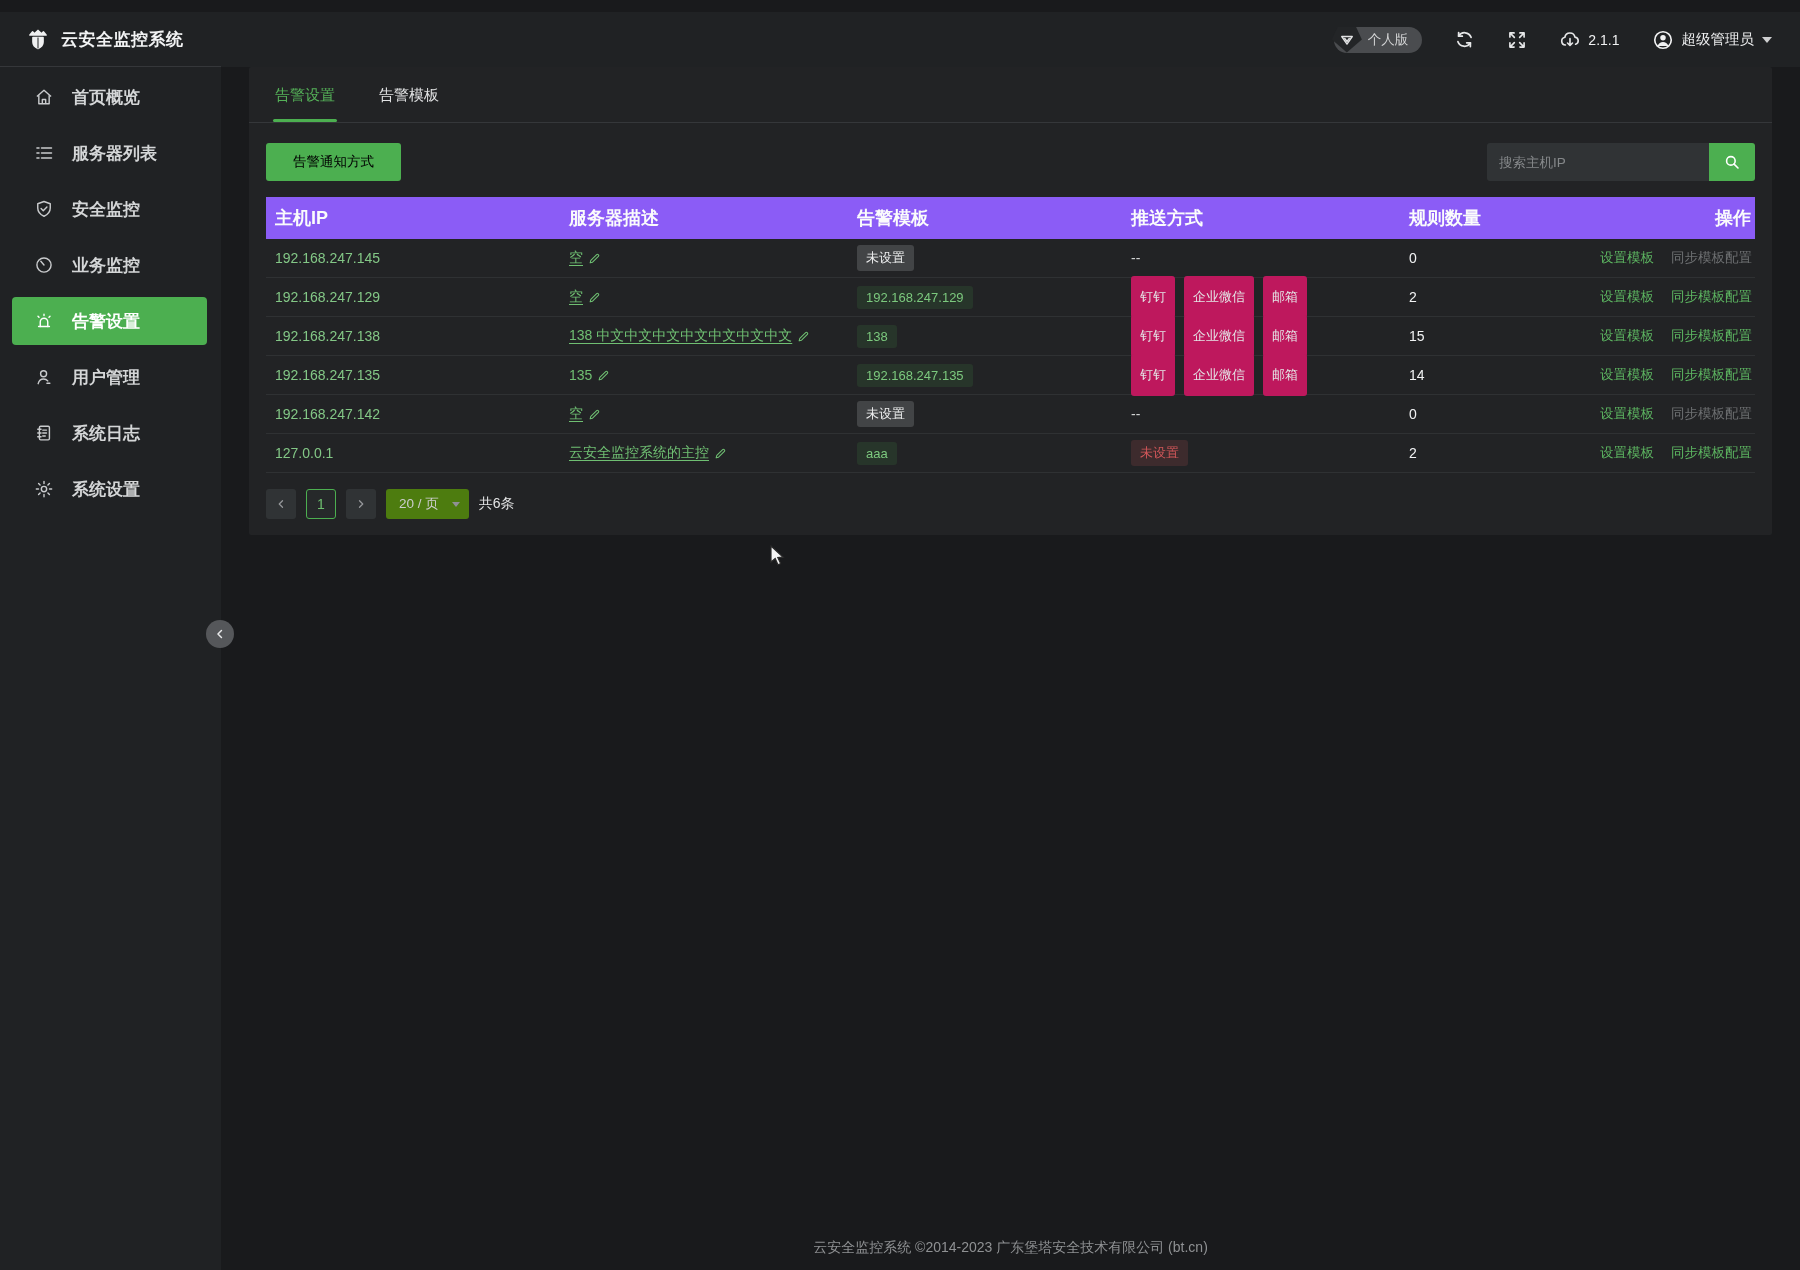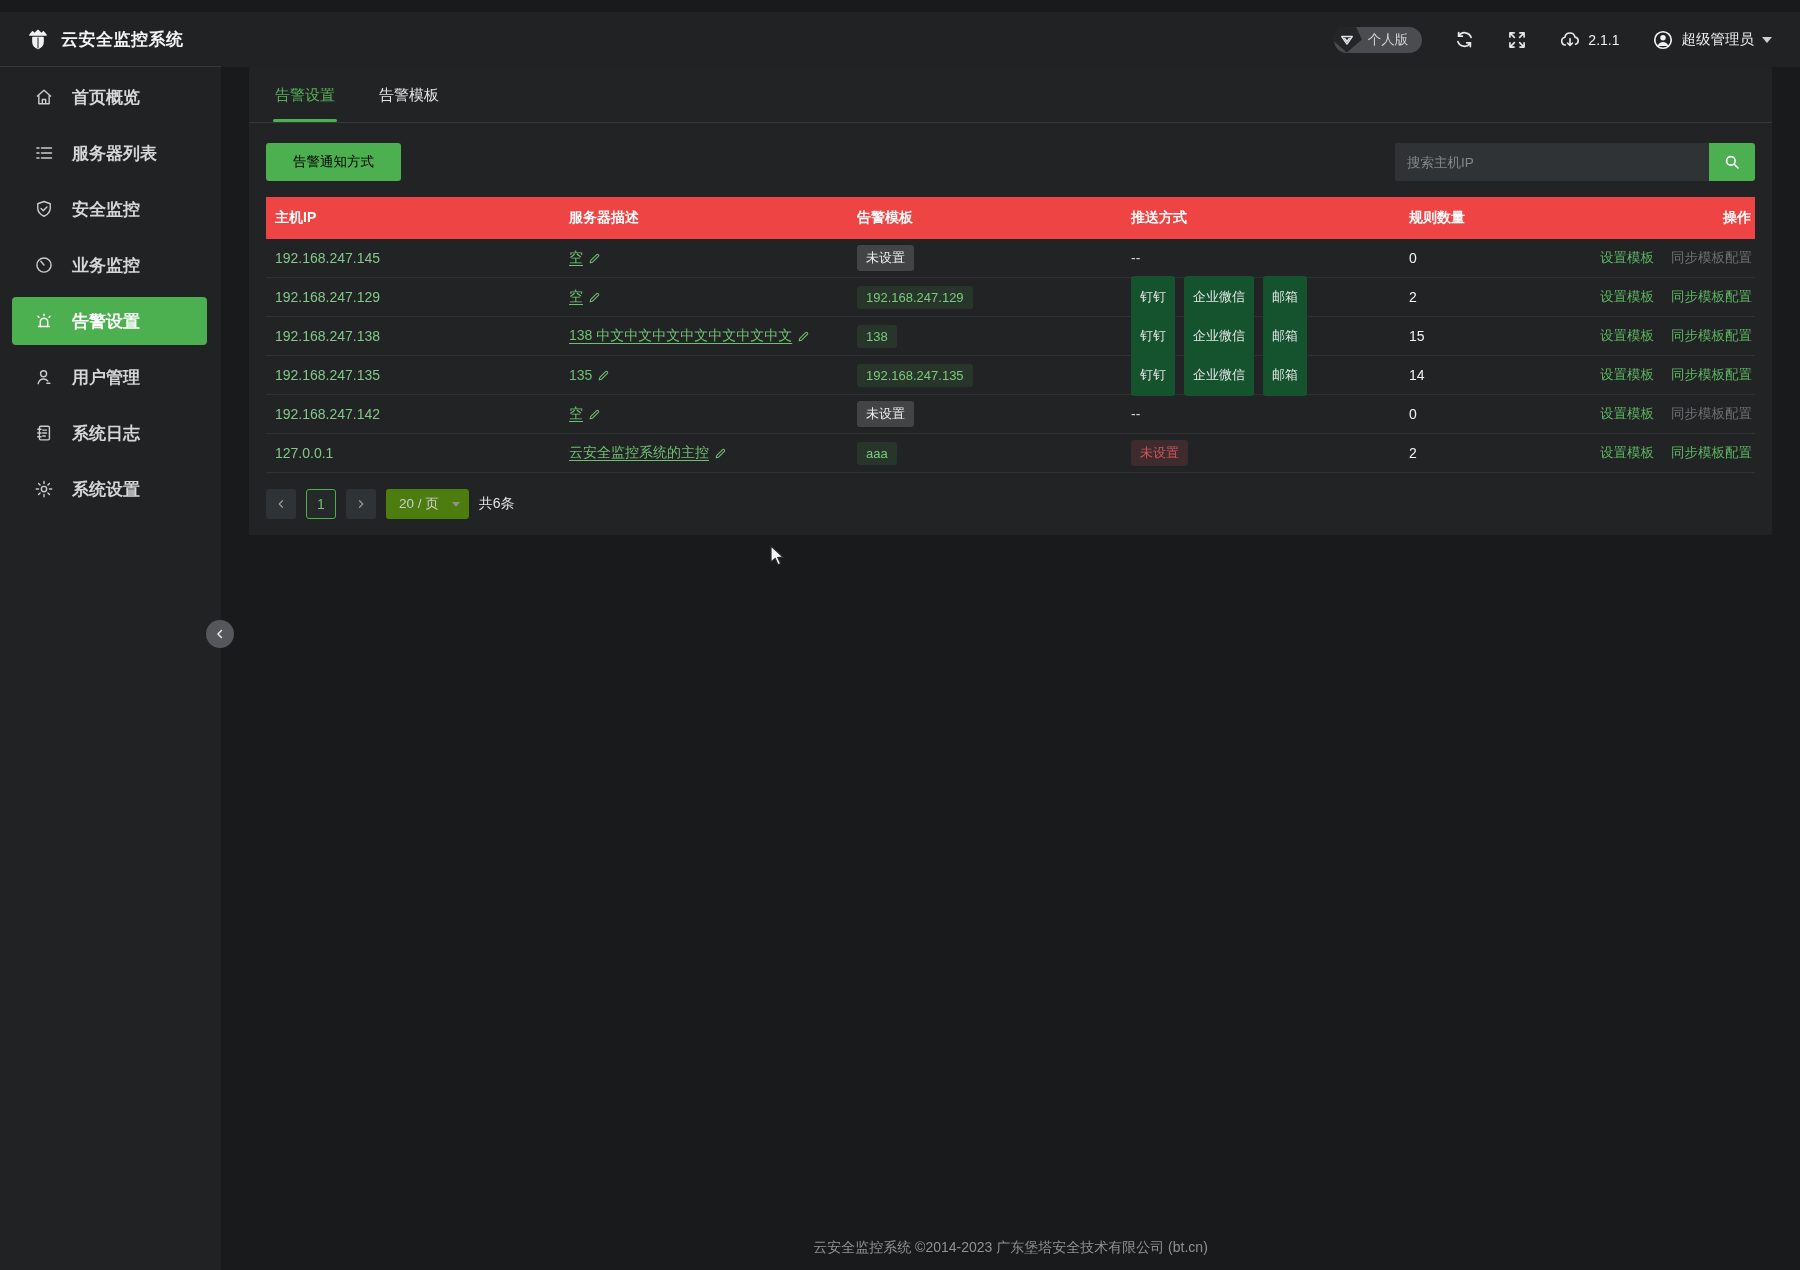--- a/index.html
+++ b/index.html
@@ -66,43 +66,43 @@
   .tab.active { color:#55b158; }
   .tab.active::after { content:""; position:absolute; left:-2px; right:-2px; bottom:0; height:3px; background:#4caf50; border-radius:2px; }
 
   .toolbar { display:flex; align-items:center; justify-content:space-between; padding:20px 17px 0 17px; }
   .btn-green {
     background:#4caf50; color:#000000; border:none; font-size:13.5px;
     padding:10px 27px; border-radius:3px; cursor:pointer; font-family:inherit;
   }
   .searchbox { display:flex; }
   .searchbox input {
-    width:314px; height:38px; background:#303335; border:none; outline:none;
+    width:222px; height:38px; background:#303335; border:none; outline:none;
     color:#cfd1d2; padding:0 12px; font-size:13.5px; border-radius:3px 0 0 3px; font-family:inherit;
   }
   .searchbox input::placeholder { color:#85888a; }
   .search-btn { width:46px; height:38px; background:#4caf50; border:none; border-radius:0 3px 3px 0; display:flex; align-items:center; justify-content:center; cursor:pointer; }
 
   .table { margin:16px 17px 0 17px; }
   .tr { display:grid; grid-template-columns:294px 288px 274px 278px 178px 1fr; align-items:center; }
-  .thead { background:#ef4444; height:42px; color:#fafbfc; font-weight:700; font-size:14px; }
+  .thead { background:#8b5cf6; height:42px; color:#fafbfc; font-weight:700; font-size:18px; }
   .thead .td { padding:0 10px 0 9px; }
   .tbody .tr { height:39px; border-bottom:1px solid #2f3133; font-size:14px; }
   .tbody .tr:last-child { border-bottom:1px solid #2f3133; }
   .td { padding-left:9px; overflow:hidden; white-space:nowrap; }
   .td.actions { text-align:right; padding-right:4px; }
   .thead .td.actions { padding-right:4px; }
 
   .ip-text { color:#83c786; }
   .desc-link { color:#6fbf72; text-decoration:underline; text-underline-offset:3px; cursor:pointer; display:inline-flex; align-items:center; gap:5px; }
   .tag-gray { display:inline-block; background:#424446; color:#ecedee; font-size:13px; padding:4px 9px; border-radius:3px; }
   .tag-green { display:inline-block; background:rgba(76,175,80,.13); color:#7cc97e; font-size:13px; padding:4px 9px; border-radius:3px; }
   .tag-red { display:inline-block; background:rgba(207,86,89,.16); color:#cf5659; font-size:13px; padding:4px 9px; border-radius:3px; }
   .push-tags { display:inline-flex; gap:9px; }
-  .push-tag { background:#14532d; color:#e4e5e6; font-size:13px; padding:12px 9px; border-radius:3px; }
+  .push-tag { background:#be185d; color:#e4e5e6; font-size:13px; padding:12px 9px; border-radius:3px; }
   .dash { color:#cfd1d2; }
   .rules-num { color:#f2f3f4; }
   .act-link { color:#5db661; cursor:pointer; margin-left:13px; font-size:13.5px; }
   .act-link.disabled { color:#6e7072; cursor:default; }
 
   .panel-bottom { display:flex; align-items:center; justify-content:space-between; padding:16px 17px 16px 17px; }
   .hint { color:#9ea0a2; font-size:13.5px; }
   .pager { display:flex; align-items:center; gap:10px; }
   .pg-btn { width:30px; height:30px; background:#303335; border-radius:3px; display:flex; align-items:center; justify-content:center; color:#95979a; cursor:pointer; }
   .pg-current { width:30px; height:30px; border:1px solid #4caf50; color:#6ec06f; border-radius:3px; display:flex; align-items:center; justify-content:center; background:#26292a; font-size:14px; cursor:pointer; }

